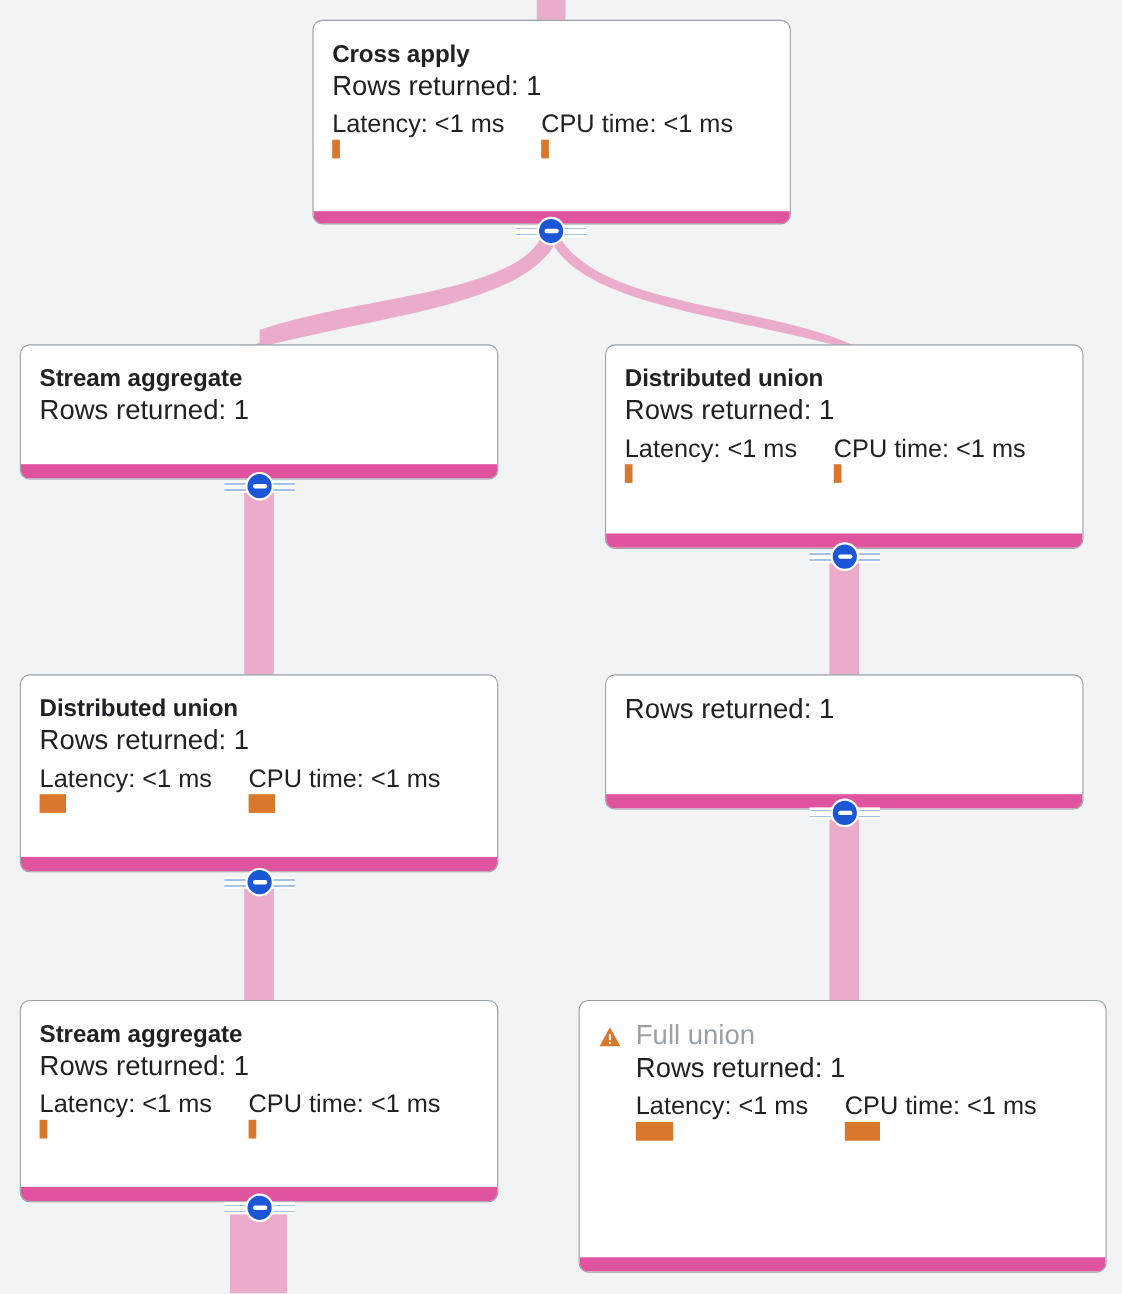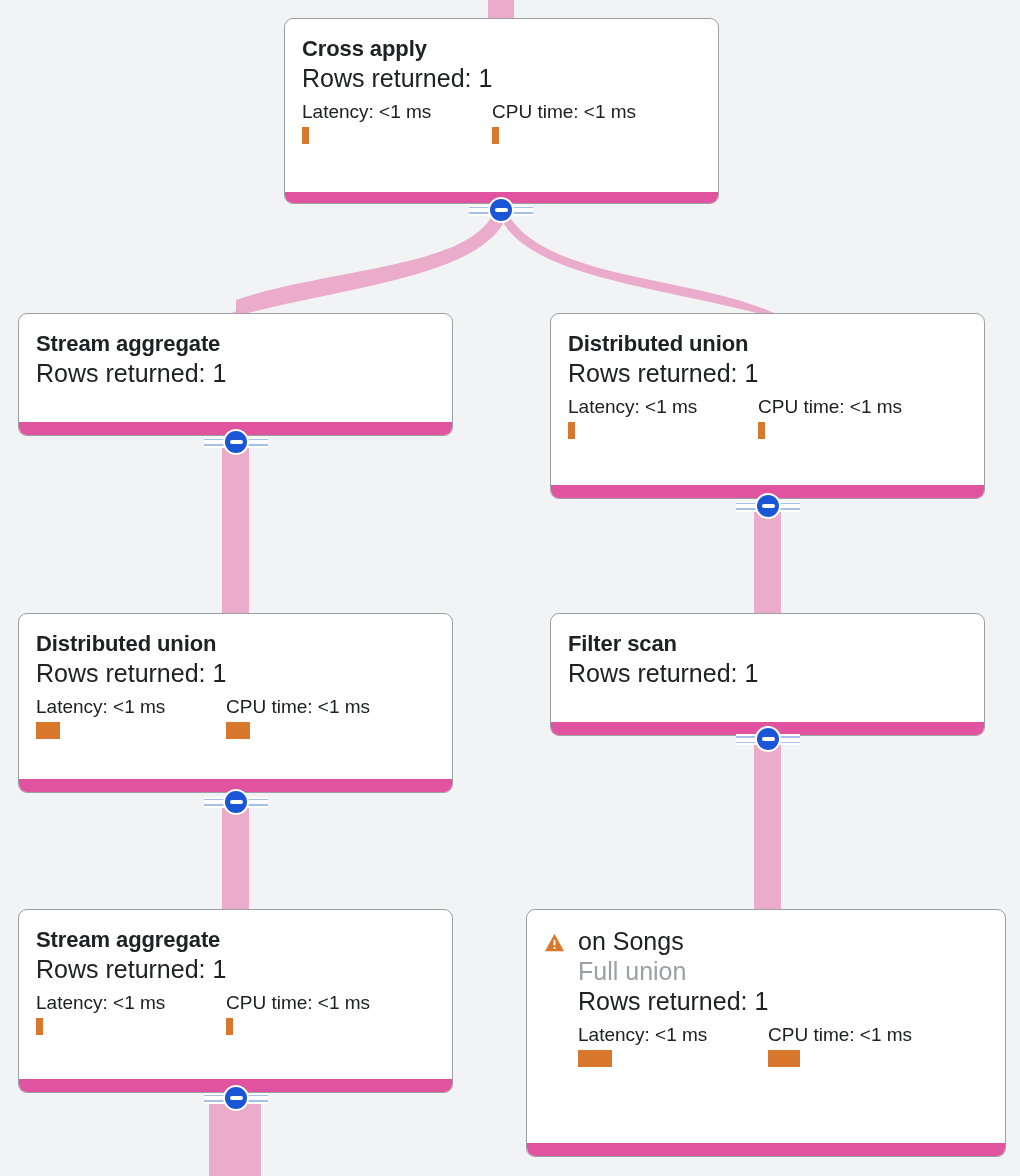--- a/index.html
+++ b/index.html
@@ -89,21 +89,21 @@
     flex-direction: row;
     margin-top: 6px;
   }
 
   .metric {
     display: flex;
     flex-direction: column;
   }
 
   .metric-label {
-    font-size: 19px;
+    font-size: 23px;
     color: #202124;
     line-height: 26px;
     white-space: nowrap;
   }
 
   .metric-bar {
     height: 17px;
     background: #d9782d;
     margin-top: 2px;
   }
@@ -269,21 +269,20 @@
   </div>
 
   <div class="toggle" style="left:204px; top:789px;">
     <div class="toggle-rail"></div>
     <div class="toggle-knob"></div>
   </div>
 
   <div class="node" style="left:550px; top:613px; width:435px; height:123px;">
     <div class="node-body">
       <div class="node-content">
-        <div class="node-title">Filter scan</div>
         <div class="node-sub">Rows returned: 1</div>
       </div>
     </div>
     <div class="node-footer"></div>
   </div>
 
   <div class="toggle" style="left:736px; top:726px;">
     <div class="toggle-rail"></div>
     <div class="toggle-knob"></div>
   </div>
@@ -316,21 +315,20 @@
   <div class="node" style="left:526px; top:909px; width:480px; height:248px;">
     <div class="node-body">
       <div class="warn-slot">
         <svg class="warning-icon" viewBox="0 0 24 22">
           <path d="M12 1 L23 21 L1 21 Z" fill="#d9782d"></path>
           <rect x="10.9" y="8" width="2.2" height="6.6" rx="1" fill="#ffffff"></rect>
           <rect x="10.9" y="16.2" width="2.2" height="2.4" rx="1" fill="#ffffff"></rect>
         </svg>
       </div>
       <div class="node-content">
-        <div class="node-sub">on Songs</div>
         <div class="node-sub muted">Full union</div>
         <div class="node-sub">Rows returned: 1</div>
         <div class="metrics">
           <div class="metric" style="width:190px;">
             <div class="metric-label">Latency: &lt;1 ms</div>
             <div class="metric-bar" style="width:34px;"></div>
           </div>
           <div class="metric">
             <div class="metric-label">CPU time: &lt;1 ms</div>
             <div class="metric-bar" style="width:32px;"></div>

